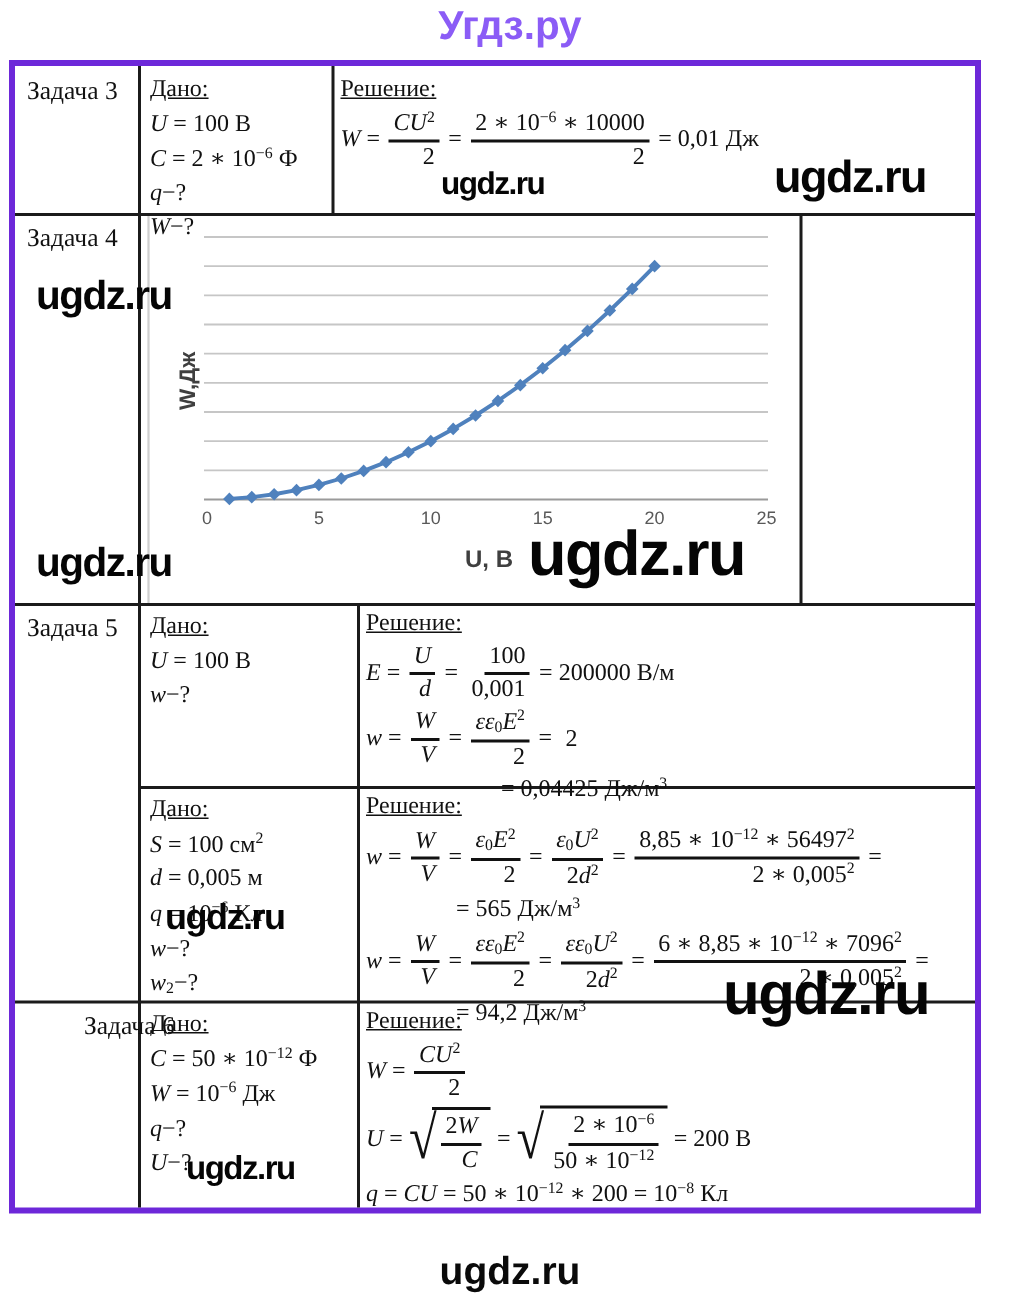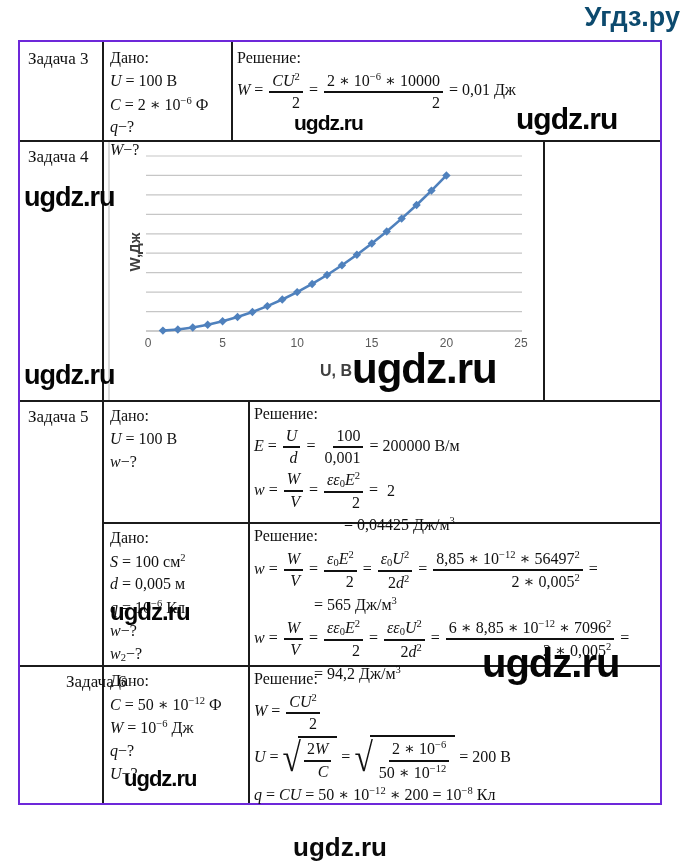--- a/index.html
+++ b/index.html
@@ -1,26 +1,26 @@
 <!DOCTYPE html>
 <html><head>
 <meta charset="utf-8">
 <style>
   html,body{margin:0;padding:0;background:#ffffff;}
   .page{position:relative;width:680px;height:867px;background:#ffffff;overflow:hidden;
         font-family:"Liberation Serif","DejaVu Serif",serif;color:#111;}
-  .title{position:absolute;top:2px;left:0;width:680px;text-align:right;
-         font-family:"Liberation Sans","DejaVu Sans",sans-serif;font-weight:bold;font-size:27px;color:#0c4a6e;}
+  .title{position:absolute;top:2px;left:0;width:680px;text-align:center;
+         font-family:"Liberation Sans","DejaVu Sans",sans-serif;font-weight:bold;font-size:27px;color:#8b5cf6;}
   .footer{position:absolute;top:832px;left:0;width:680px;text-align:center;
           font-family:"Liberation Sans","DejaVu Sans",sans-serif;font-weight:bold;font-size:26px;color:#0a0a0a;}
-  .table{position:absolute;left:18px;top:40px;width:640px;height:761px;border:2px solid #6d28d9;}
+  .table{position:absolute;left:6px;top:40px;width:640px;height:761px;border:4px solid #6d28d9;}
   .bl{position:absolute;background:#1b1b1b;}
   .cell{position:absolute;font-size:16px;line-height:1.3;}
   .plabel{font-size:17px;}
-  .chead{margin-bottom:2px;}
+  .chead{margin-bottom:2px;text-decoration:underline;}
   .fline{margin:2px 0;white-space:nowrap;}
   .tk-i{font-style:italic;}
   .tk-sup{font-size:0.66em;vertical-align:0.55em;}
   .tk-sub{font-size:0.66em;vertical-align:-0.2em;}
   .frac{display:inline-flex;flex-direction:column;align-items:flex-end;vertical-align:middle;
         margin:0 2px;text-align:center;}
   .frac>.num{padding:0 3px 1px;border-bottom:2px solid #111;line-height:1.15;}
   .frac>.den{padding:1px 3px 0;line-height:1.15;}
   .sqrt{display:inline-flex;align-items:center;vertical-align:middle;}
   .sqrt>.rad{font-size:2.1em;line-height:0.8;transform:scaleY(1.2);margin-right:-3px;font-style:normal;}

